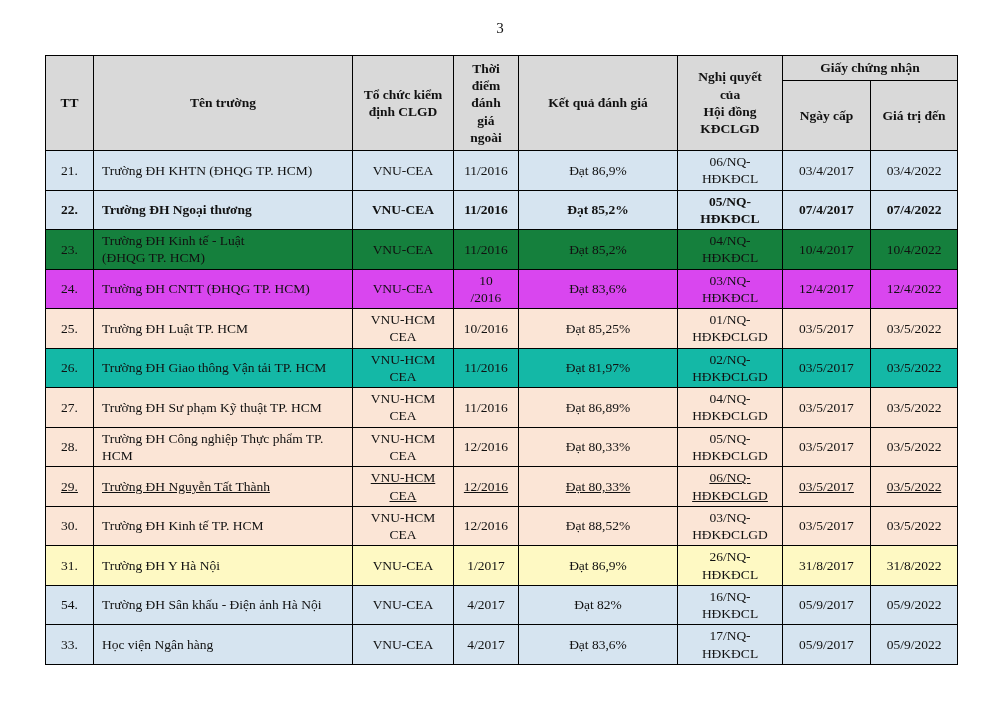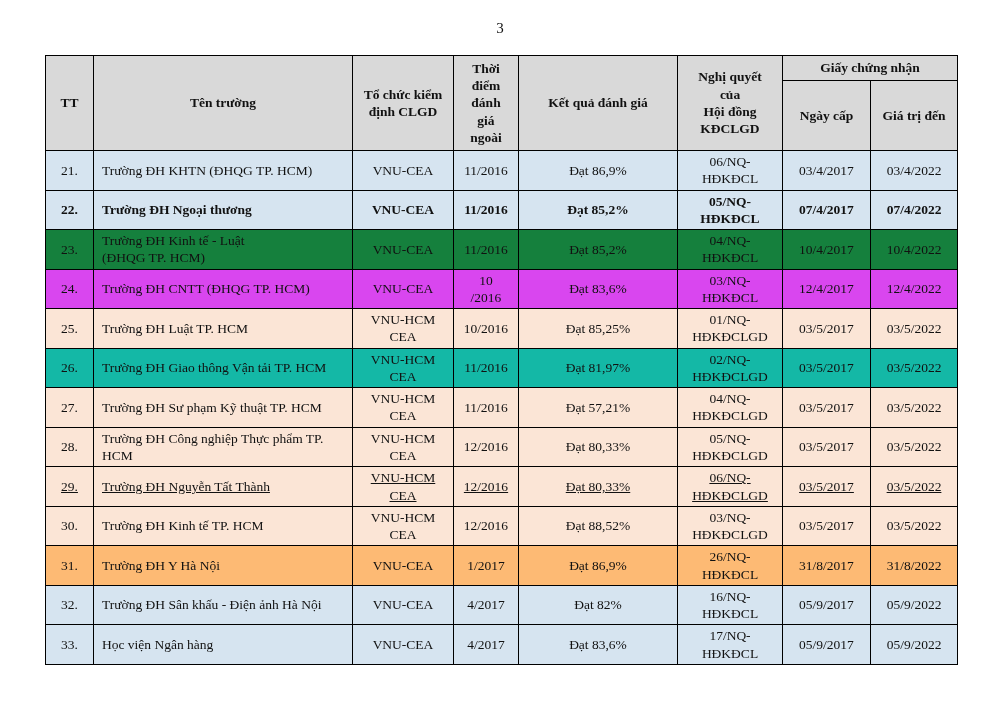--- a/index.html
+++ b/index.html
@@ -178,21 +178,21 @@
 HĐKĐCLGD</td>
     <td>03/5/2017</td>
     <td>03/5/2022</td>
   </tr>
         <tr style="background: rgb(251, 229, 214);">
     <td>27.</td>
     <td class="c-name">Trường ĐH Sư phạm Kỹ thuật TP. HCM</td>
     <td class="c-org">VNU-HCM
 CEA</td>
     <td class="c-time">11/2016</td>
-    <td>Đạt 57,21%</td>
+    <td>Đạt 86,89%</td>
     <td class="c-res">04/NQ-
 HĐKĐCLGD</td>
     <td>03/5/2017</td>
     <td>03/5/2022</td>
   </tr>
         <tr style="background: rgb(251, 229, 214);">
     <td>28.</td>
     <td class="c-name">Trường ĐH Công nghiệp Thực phẩm TP. HCM</td>
     <td class="c-org">VNU-HCM
 CEA</td>
@@ -220,33 +220,33 @@
     <td class="c-name">Trường ĐH Kinh tế TP. HCM</td>
     <td class="c-org">VNU-HCM
 CEA</td>
     <td class="c-time">12/2016</td>
     <td>Đạt 88,52%</td>
     <td class="c-res">03/NQ-
 HĐKĐCLGD</td>
     <td>03/5/2017</td>
     <td>03/5/2022</td>
   </tr>
-        <tr style="background: #fdba74;">
+        <tr style="background: #fef9c3;">
     <td>31.</td>
     <td class="c-name">Trường ĐH Y Hà Nội</td>
     <td class="c-org">VNU-CEA</td>
     <td class="c-time">1/2017</td>
     <td>Đạt 86,9%</td>
     <td class="c-res">26/NQ-
 HĐKĐCL</td>
     <td>31/8/2017</td>
     <td>31/8/2022</td>
   </tr>
         <tr style="background: rgb(214, 228, 240);">
-    <td>32.</td>
+    <td>54.</td>
     <td class="c-name">Trường ĐH Sân khấu - Điện ảnh Hà Nội</td>
     <td class="c-org">VNU-CEA</td>
     <td class="c-time">4/2017</td>
     <td>Đạt 82%</td>
     <td class="c-res">16/NQ-
 HĐKĐCL</td>
     <td>05/9/2017</td>
     <td>05/9/2022</td>
   </tr>
         <tr style="background: rgb(214, 228, 240);">

